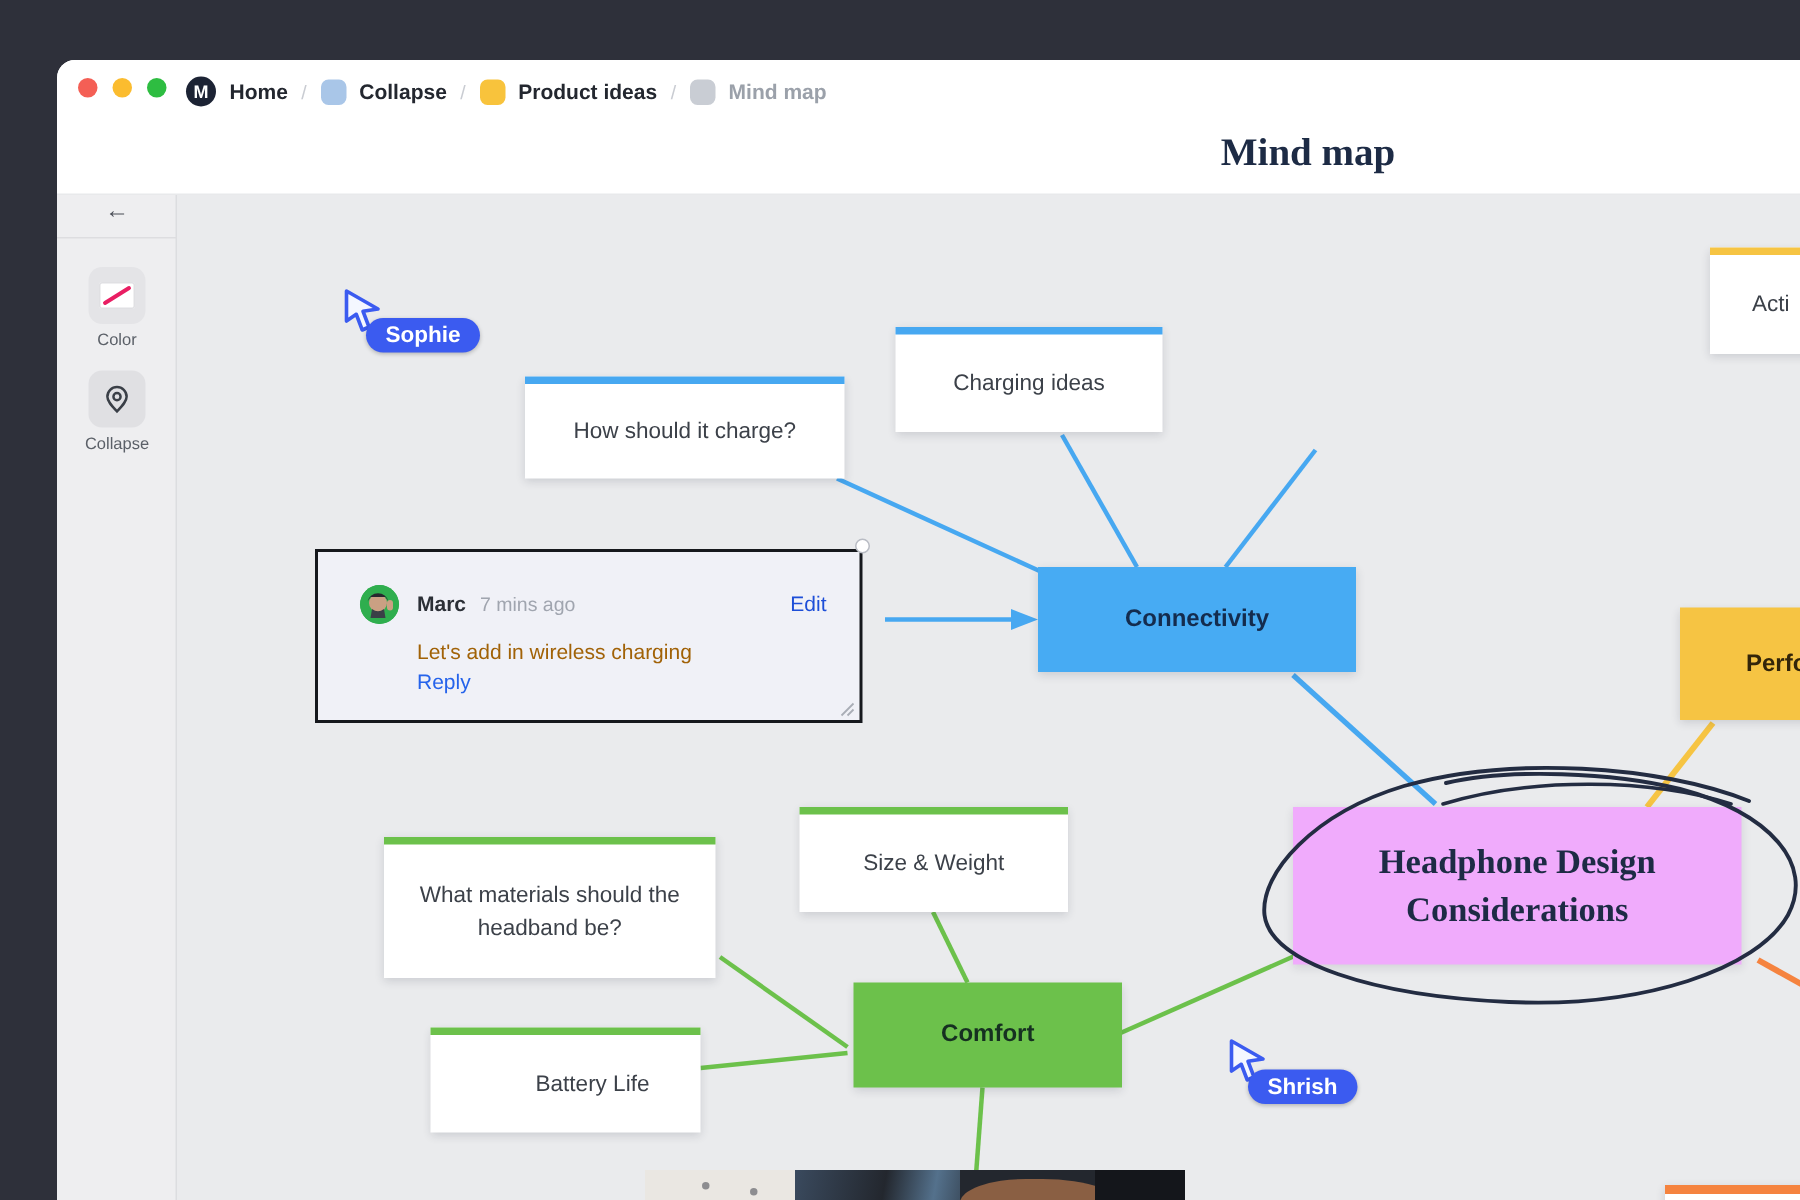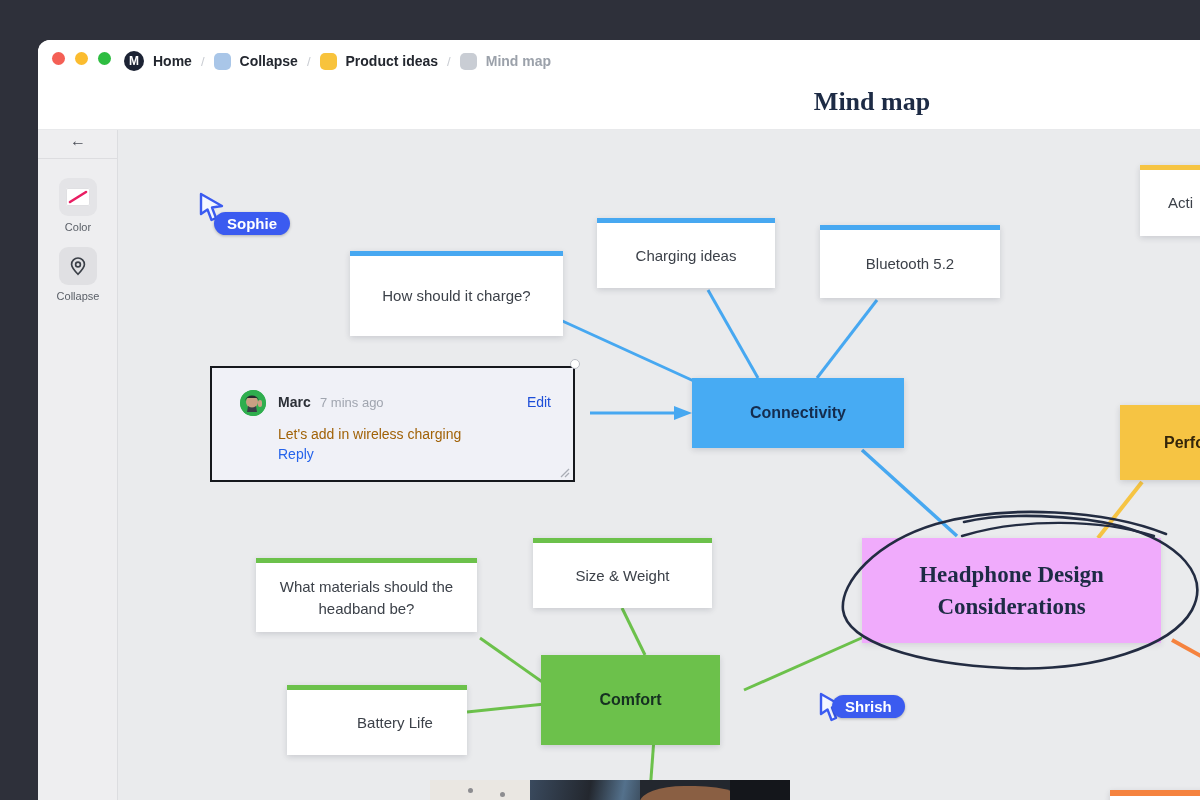--- a/index.html
+++ b/index.html
@@ -144,28 +144,25 @@
       <line x1="349" y1="582" x2="447" y2="572" stroke="#6cc14b" stroke-width="3"></line>
       <line x1="504" y1="478" x2="527" y2="525" stroke="#6cc14b" stroke-width="3"></line>
       <line x1="626" y1="560" x2="748" y2="506" stroke="#6cc14b" stroke-width="3"></line>
       <line x1="537" y1="595" x2="532" y2="662" stroke="#6cc14b" stroke-width="3"></line>
 
       <line x1="1024" y1="352" x2="980" y2="408" stroke="#f6c443" stroke-width="4"></line>
 
       <line x1="1054" y1="510" x2="1090" y2="530" stroke="#f5833f" stroke-width="4"></line>
     </svg>
 
-    <div class="node top-blue" style="left:232px; top:121px; width:213px; height:85px;align-items:center;">
+    <div class="node top-blue" style="left:232px; top:121px; width:213px; height:68px;align-items:center;">
       <span>How should it charge?</span>
     </div>
     <div class="node top-blue" style="left:479px; top:88px; width:178px; height:70px;">
       <span>Charging ideas</span>
-    </div>
-    <div class="node top-blue" style="left:702px; top:95px; width:180px; height:73px;">
-      <span>Bluetooth 5.2</span>
     </div>
     <div class="node fill-blue" style="left:574px; top:248px; width:212px; height:70px;">
       <span>Connectivity</span>
     </div>
 
     <div class="comment">
       <div class="avatar">
         <svg viewBox="0 0 26 26" width="26" height="26">
           <circle cx="13" cy="13" r="13" fill="#2fae4e"></circle>
           <circle cx="12" cy="12" r="6" fill="#caa083"></circle>
@@ -182,27 +179,27 @@
       <span class="handle"></span>
       <svg class="resize" width="11" height="11" viewBox="0 0 11 11">
         <line x1="2" y1="10" x2="10" y2="2" stroke="#a9adb6" stroke-width="1.2"></line>
         <line x1="6" y1="10" x2="10" y2="6" stroke="#a9adb6" stroke-width="1.2"></line>
       </svg>
     </div>
 
     <div class="node top-green" style="left:415px; top:408px; width:179px; height:70px;">
       <span>Size &amp; Weight</span>
     </div>
-    <div class="node top-green" style="left:138px; top:428px; width:221px; height:74px; padding:4px 18px;align-items:center;">
+    <div class="node top-green" style="left:138px; top:428px; width:221px; height:94px; padding:4px 18px;align-items:center;">
       <span>What materials should the headband be?</span>
     </div>
     <div class="node top-green" style="left:169px; top:555px; width:180px; height:70px;padding-left:36px;">
       <span>Battery Life</span>
     </div>
-    <div class="node fill-green" style="left:423px; top:525px; width:179px; height:90px;">
+    <div class="node fill-green" style="left:451px; top:525px; width:179px; height:70px;">
       <span>Comfort</span>
     </div>
 
     <div class="node top-yellow" style="left:1022px; top:35px; width:200px; height:71px; justify-content:flex-start; padding-left:28px;">
       <span>Acti</span>
     </div>
     <div class="node fill-yellow" style="left:1002px; top:275px; width:210px; height:75px; padding-left:44px;">
       <span>Perfo</span>
     </div>
 
@@ -218,27 +215,27 @@
 
     <div class="photo">
       <div class="p-wall"></div>
       <div class="p-mark1"></div>
       <div class="p-mark2"></div>
       <div class="p-blue"></div>
       <div class="p-hand"></div>
       <div class="p-dark"></div>
     </div>
 
-    <div class="cursor-wrap" style="left:80px; top:62px;">
+    <div class="cursor-wrap" style="left:110px; top:62px;">
       <svg width="28" height="30" viewBox="0 0 28 30">
         <path d="M3 2 L24 14 L14 15.5 L18 26 L13.5 28 L9.5 17.5 L3 22 Z" fill="#f4f7ff" stroke="#3b5bf0" stroke-width="2.4" stroke-linejoin="round"></path>
       </svg>
       <span class="cursor-pill" style="left:16px; top:20px;">Sophie</span>
     </div>
     <div class="cursor-wrap" style="left:700px; top:562px;">
       <svg width="28" height="30" viewBox="0 0 28 30">
         <path d="M3 2 L24 14 L14 15.5 L18 26 L13.5 28 L9.5 17.5 L3 22 Z" fill="#f4f7ff" stroke="#3b5bf0" stroke-width="2.4" stroke-linejoin="round"></path>
       </svg>
-      <span class="cursor-pill" style="left:14px; top:3px;text-align:center;">Shrish</span>
+      <span class="cursor-pill" style="left:14px; top:21px;text-align:center;">Shrish</span>
     </div>
 
   </div>
 </div>
 
 </body></html>

